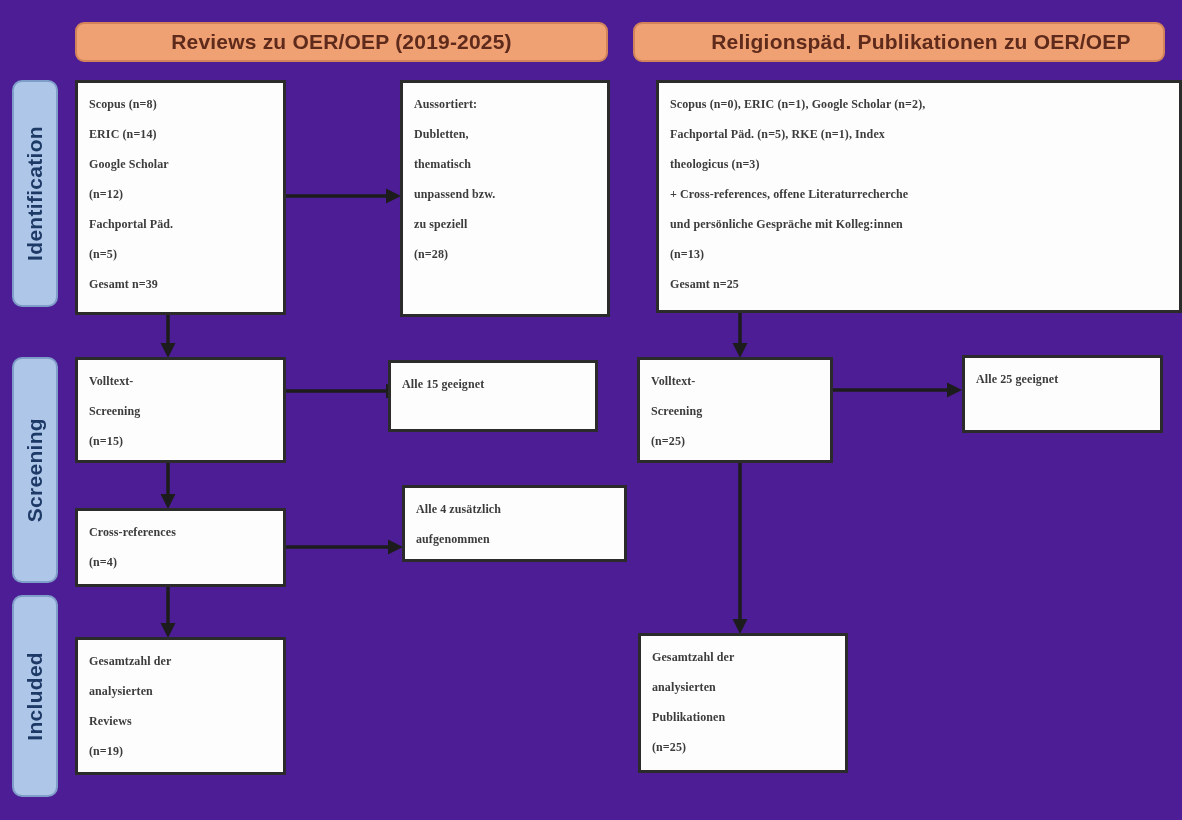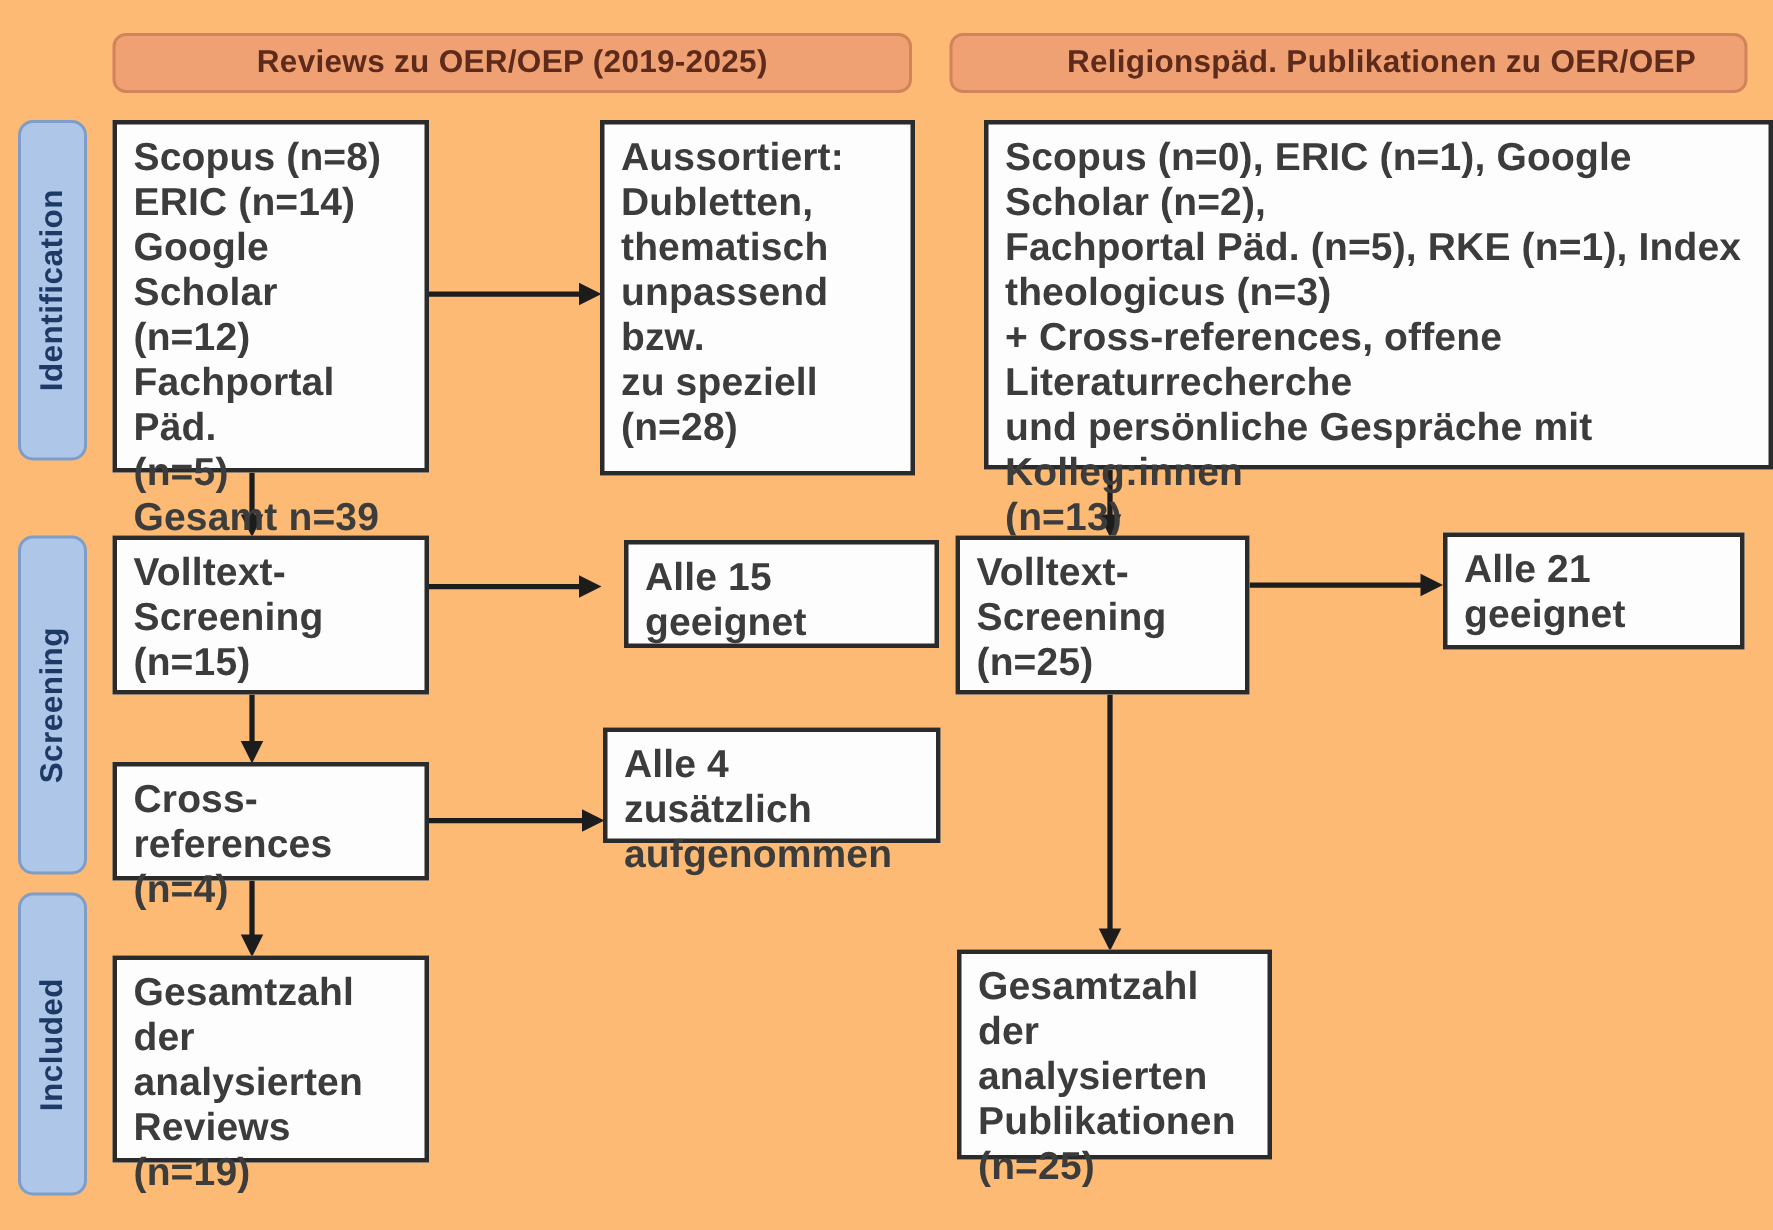--- a/index.html
+++ b/index.html
@@ -4,21 +4,21 @@
 <style>
   html, body {
     margin: 0;
     padding: 0;
     background: #ffffff;
   }
   .canvas {
     position: relative;
     width: 1182px;
     height: 820px;
-    background: #fdba74;
+    background: #4c1d95;
     font-family: "Liberation Sans", "DejaVu Sans", sans-serif;
     overflow: hidden;
   }
   .arrow-layer {
     position: absolute;
     left: 0; top: 0;
     width: 1182px;
     height: 820px;
     pointer-events: none;
   }
@@ -55,26 +55,27 @@
     font-weight: bold;
     letter-spacing: 0.3px;
     white-space: nowrap;
   }
   .flow-box {
     position: absolute;
     box-sizing: border-box;
     background: #fdfdfd;
     border: 3px solid #2b2b2b;
     color: #3c3c3c;
-    font-size: 26px;
+    font-size: 12px;
     font-weight: bold;
     line-height: 30px;
     padding: 6px 11px;
     white-space: pre-line;
     letter-spacing: 0.1px;
+    font-family: Liberation Serif, serif;
   }
 </style>
 </head>
 <body>
 
 <div class="canvas">
 
   <svg class="arrow-layer" width="1182" height="820" viewBox="0 0 1182 820" xmlns="http://www.w3.org/2000/svg">
     <g stroke="#1c1c1c" stroke-width="3.5" fill="#1c1c1c">
 
@@ -132,21 +133,21 @@
 Dubletten,
 thematisch
 unpassend bzw.
 zu speziell
 (n=28)</div>
 
   <div class="flow-box" style="left:75px; top:357px; width:211px; height:106px;">Volltext-
 Screening
 (n=15)</div>
 
-  <div class="flow-box" style="left:416px; top:360px; width:210px; height:72px;">Alle 15 geeignet</div>
+  <div class="flow-box" style="left:388px; top:360px; width:210px; height:72px;">Alle 15 geeignet</div>
 
   <div class="flow-box" style="left:75px; top:508px; width:211px; height:79px;">Cross-references
 (n=4)</div>
 
   <div class="flow-box" style="left:402px; top:485px; width:225px; height:77px;">Alle 4 zusätzlich
 aufgenommen</div>
 
   <div class="flow-box" style="left:75px; top:637px; width:211px; height:138px;">Gesamtzahl der
 analysierten
 Reviews
@@ -157,20 +158,20 @@
 theologicus (n=3)
 + Cross-references, offene Literaturrecherche
 und persönliche Gespräche mit Kolleg:innen
 (n=13)
 Gesamt n=25</div>
 
   <div class="flow-box" style="left:637px; top:357px; width:196px; height:106px;">Volltext-
 Screening
 (n=25)</div>
 
-  <div class="flow-box" style="left:962px; top:355px; width:201px; height:78px;">Alle 21 geeignet</div>
+  <div class="flow-box" style="left:962px; top:355px; width:201px; height:78px;">Alle 25 geeignet</div>
 
   <div class="flow-box" style="left:638px; top:633px; width:210px; height:140px;">Gesamtzahl der
 analysierten
 Publikationen
 (n=25)</div>
 
 </div>
 
 </body></html>

